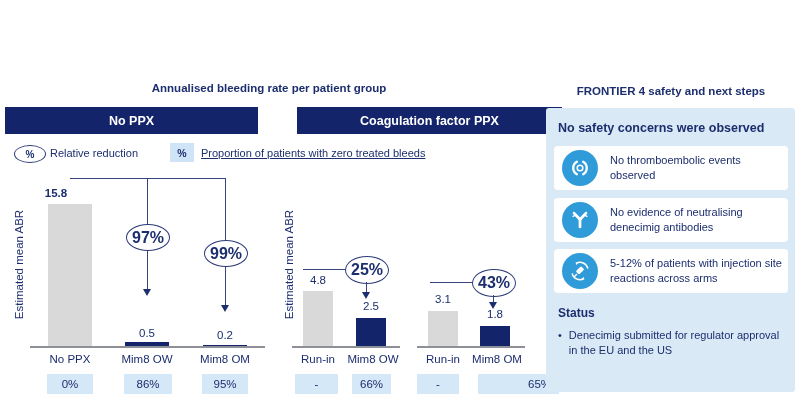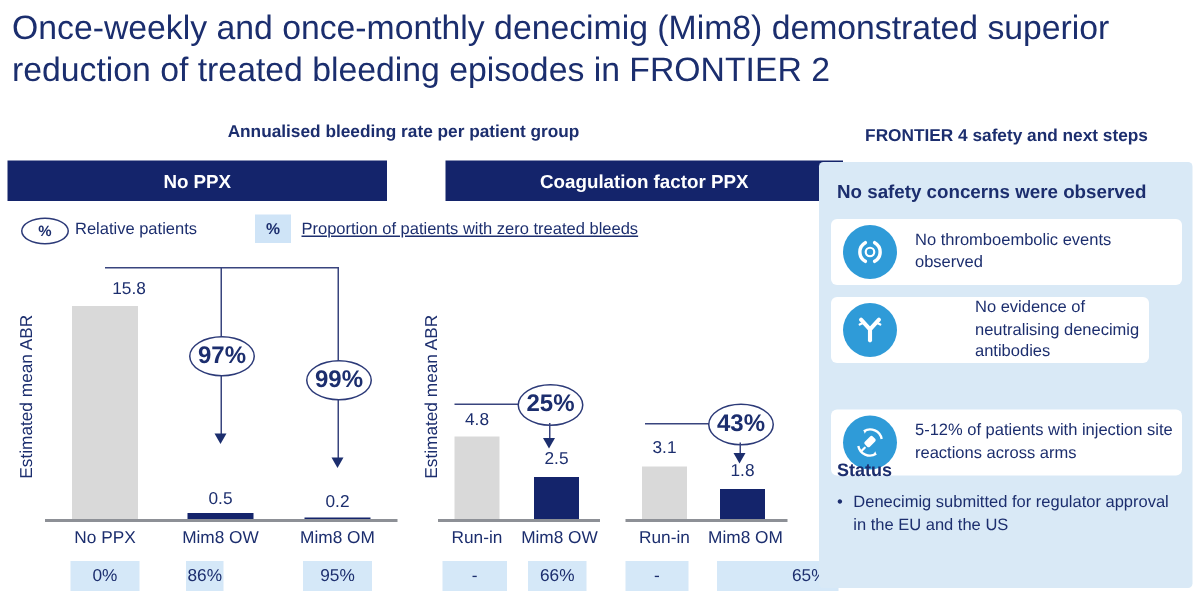--- a/index.html
+++ b/index.html
@@ -40,58 +40,57 @@
   .card-text{font-size:11px;line-height:1.35;width:172px;}
   .status-h{font-size:12px;font-weight:bold;}
   .bullet-row{display:flex;font-size:11px;line-height:1.35;width:228px;}
   .bullet-glyph{margin-right:7px;}
 </style>
 </head>
 <body>
 
 <div class="slide">
 
-  <div class="abs title" style="left:8px;top:5px;width:778px;">Once-weekly and once-monthly denecimig (Mim8) demonstrated superior reduction of treated bleeding episodes in FRONTIER 2</div>
 
   <div class="abs subtitle" style="left:5px;top:82px;width:528px;">Annualised bleeding rate per patient group</div>
 
   <div class="abs ghead" style="left:5px;top:107px;width:253px;height:27px;">No PPX</div>
   <div class="abs ghead" style="left:265px;top:107px;width:265px;height:27px;margin-left:32px;">Coagulation factor PPX</div>
 
   <div class="abs legend-oval" style="left:14px;top:145px;width:30px;height:16px;">%</div>
-  <div class="abs legend-text" style="left:50px;top:147px;">Relative patients</div>
+  <div class="abs legend-text" style="left:50px;top:147px;">Relative reduction</div>
   <div class="abs sq" style="left:170px;top:143px;width:24px;height:19px;">%</div>
   <div class="abs legend-text" style="left:201px;top:147px;text-decoration:underline;">Proportion of patients with zero treated bleeds</div>
 
   <div class="abs ylab" style="left:-45px;top:257px;width:130px;height:15px;">Estimated mean ABR</div>
 
   <div class="abs hline" style="left:70px;top:178px;width:156px;"></div>
   <div class="abs vline" style="left:146.5px;top:178px;height:112px;"></div>
   <div class="abs arrow-down" style="left:142.5px;top:289px;"></div>
   <div class="abs vline" style="left:224.5px;top:178px;height:128px;"></div>
   <div class="abs arrow-down" style="left:220.5px;top:305px;"></div>
   <div class="abs rr-oval" style="left:126px;top:224px;width:42px;height:25px;">97%</div>
   <div class="abs rr-oval" style="left:204px;top:240px;width:42px;height:25px;">99%</div>
 
   <div class="bar bar-gray" style="left: 48px; width: 44px; height: 142.2px;"></div>
   <div class="bar bar-navy" style="left: 125px; width: 44px; height: 4.5px;"></div>
   <div class="bar bar-navy" style="left: 203px; width: 44px; height: 1.8px;"></div>
 
-  <div class="abs val" style="left:64px;width:44px;top:187px;">15.8</div>
+  <div class="abs val" style="left:34px;width:44px;top:187px;font-weight:bold;">15.8</div>
   <div class="abs val" style="left:125px;width:44px;top:327px;">0.5</div>
   <div class="abs val" style="left:203px;width:44px;top:329px;">0.2</div>
 
   <div class="abs axis" style="left:30px;top:346px;width:235px;"></div>
 
   <div class="abs cat" style="left:35px;width:70px;top:353px;">No PPX</div>
   <div class="abs cat" style="left:112px;width:70px;top:353px;">Mim8 OW</div>
   <div class="abs cat" style="left:190px;width:70px;top:353px;">Mim8 OM</div>
 
   <div class="abs badge" style="left:47px;width:46px;top:374px;">0%</div>
-  <div class="abs badge" style="left:124px;width:25px;top:374px;">86%</div>
+  <div class="abs badge" style="left:124px;width:48px;top:374px;">86%</div>
   <div class="abs badge" style="left:202px;width:46px;top:374px;">95%</div>
 
   <div class="abs ylab" style="left:225px;top:257px;width:130px;height:15px;">Estimated mean ABR</div>
 
   <div class="abs hline" style="left:303px;top:269px;width:48px;"></div>
   <div class="abs rr-oval" style="left:345px;top:256px;width:42px;height:26px;">25%</div>
   <div class="abs vline" style="left:365.5px;top:282px;height:11px;"></div>
   <div class="abs arrow-down" style="left:361.5px;top:292px;"></div>
 
   <div class="bar bar-gray" style="left: 303px; width: 30px; height: 55.2px;"></div>
@@ -129,32 +128,32 @@
     <span class="icon-circle">
       <svg viewBox="0 0 24 24" width="22" height="22">
         <circle cx="12" cy="12" r="3.1" fill="none" stroke="#fff" stroke-width="1.6"></circle>
         <path d="M8.6 5.2 A7.8 7.8 0 0 0 8.6 18.8" fill="none" stroke="#fff" stroke-width="2.5" stroke-linecap="round"></path>
         <path d="M15.4 5.2 A7.8 7.8 0 0 1 15.4 18.8" fill="none" stroke="#fff" stroke-width="2.5" stroke-linecap="round"></path>
       </svg>
     </span>
     <span class="card-text">No thromboembolic events observed</span>
   </div>
 
-  <div class="abs card" style="left:554px;top:198px;width:212px;height:44px;gap:40px;">
+  <div class="abs card" style="left:554px;top:198px;width:234px;height:44px;">
     <span class="icon-circle">
       <svg viewBox="0 0 24 24" width="22" height="22">
         <path d="M5.5 4.5 L12 11.5 L18.5 4.5" fill="none" stroke="#fff" stroke-width="3" stroke-linecap="round" stroke-linejoin="round"></path>
         <path d="M12 11.5 L12 19.5" stroke="#fff" stroke-width="3" stroke-linecap="round"></path>
         <path d="M4.5 8 L7.5 6.5 M19.5 8 L16.5 6.5" stroke="#fff" stroke-width="1.6" stroke-linecap="round"></path>
       </svg>
     </span>
     <span class="card-text">No evidence of neutralising denecimig antibodies</span>
   </div>
 
-  <div class="abs card" style="left:554px;top:249px;width:234px;height:44px;margin-top:24px;">
+  <div class="abs card" style="left:554px;top:249px;width:234px;height:44px;">
     <span class="icon-circle">
       <svg viewBox="0 0 24 24" width="22" height="22">
         <path d="M20.5 9.5 A8.6 8.6 0 0 0 7.5 3.8" fill="none" stroke="#fff" stroke-width="1.7"></path>
         <path d="M3.5 14.5 A8.6 8.6 0 0 0 16.5 20.2" fill="none" stroke="#fff" stroke-width="1.7"></path>
         <path d="M7.5 3.8 L9.5 3.2 L8.2 5.6 Z" fill="#fff"></path>
         <path d="M16.5 20.2 L14.5 20.8 L15.8 18.4 Z" fill="#fff"></path>
         <rect x="9.4" y="7.2" width="5.2" height="8.2" rx="1.4" fill="#fff" transform="rotate(45 12 11.3)"></rect>
         <path d="M8.2 15.8 L5.8 18.2" stroke="#fff" stroke-width="1.6" stroke-linecap="round"></path>
       </svg>
     </span>

